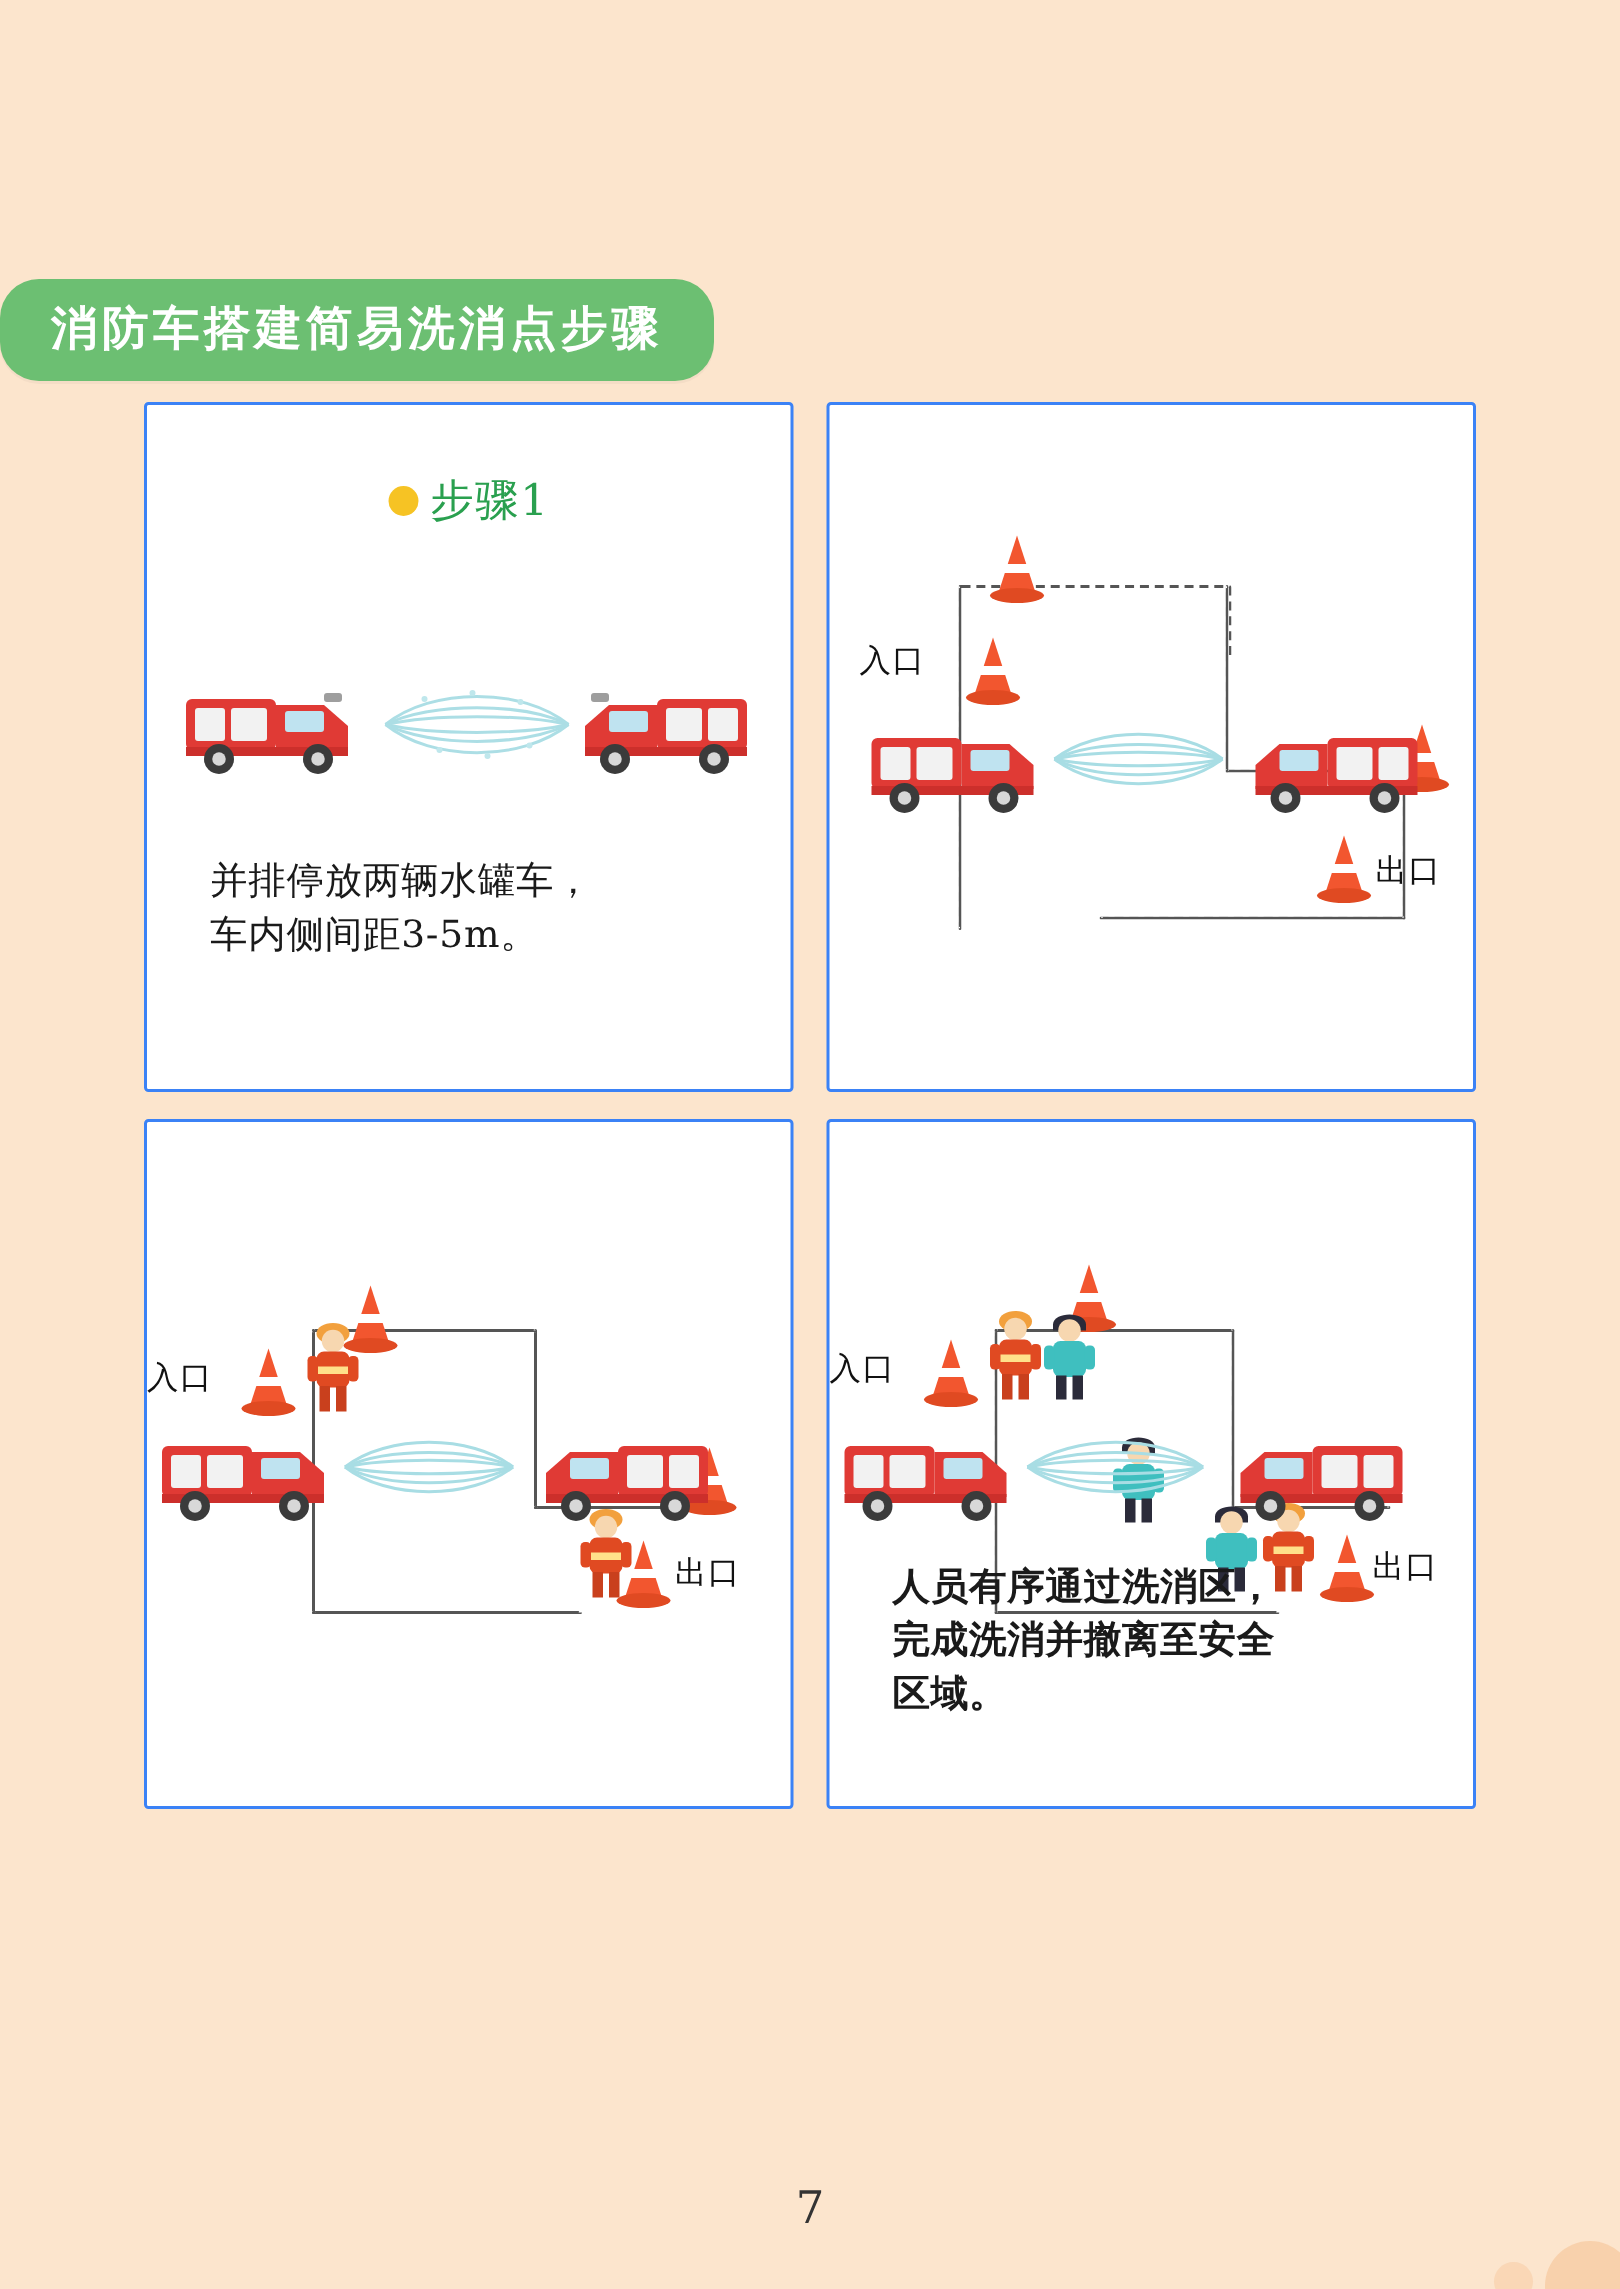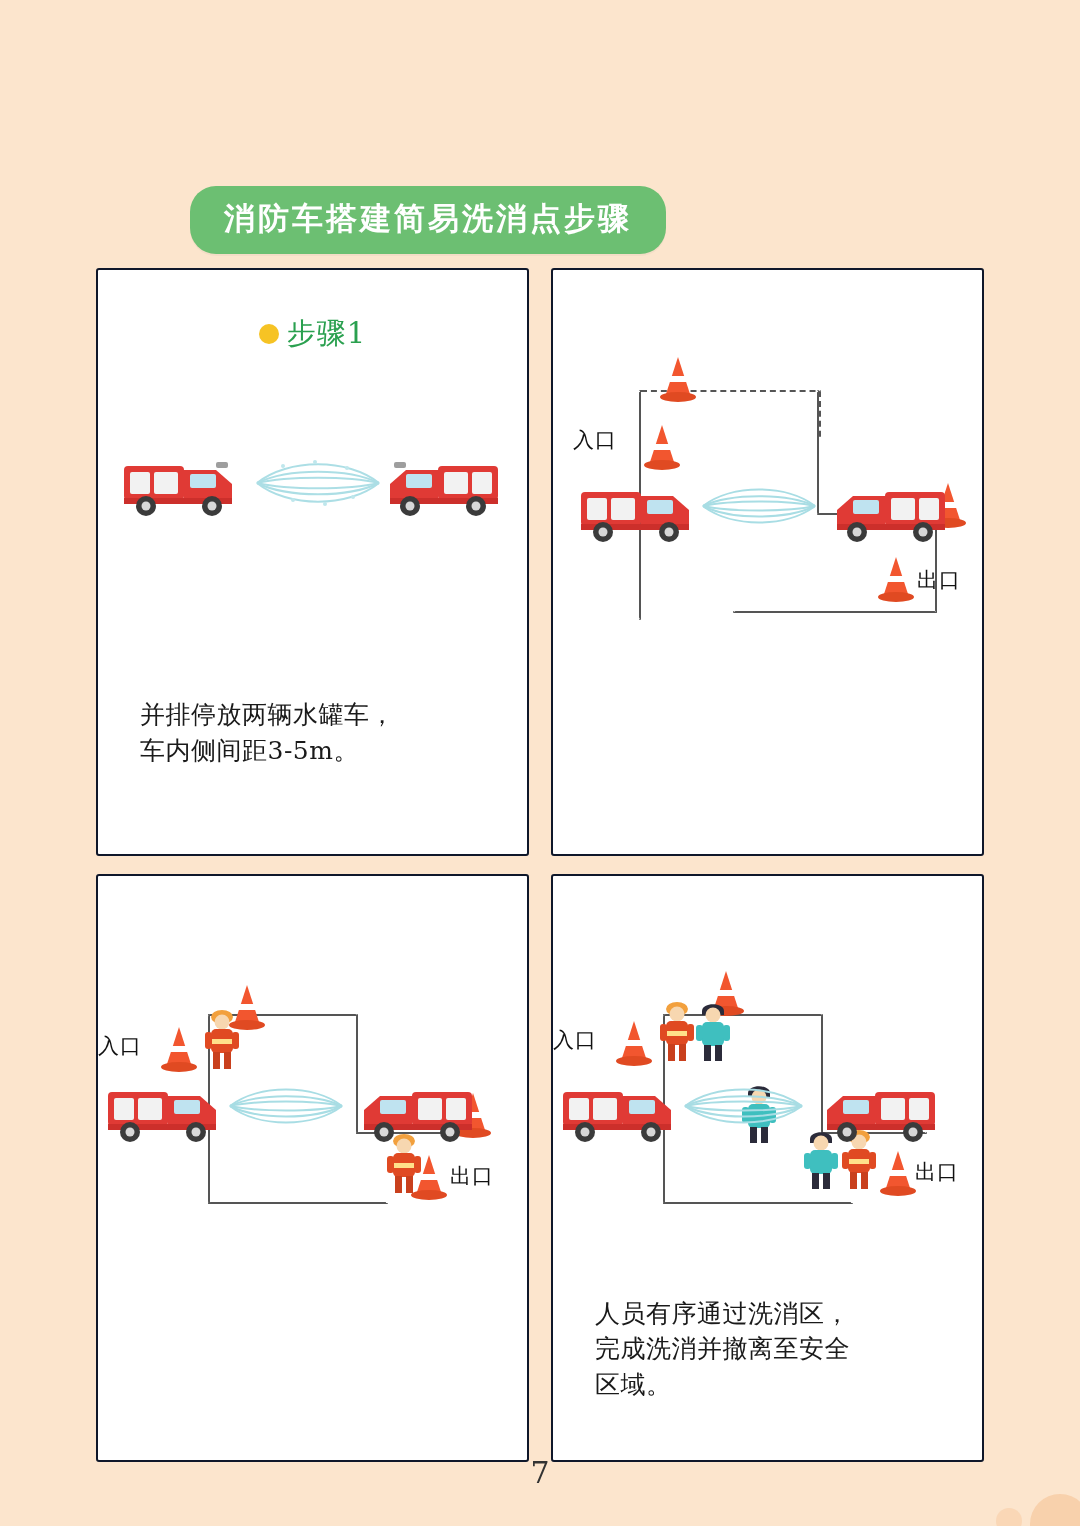--- a/index.html
+++ b/index.html
@@ -19,21 +19,21 @@
     left: 0; top: 0;
     width: 1080px;
     height: 1526px;
   }
   
   .title-wrap {
     position: absolute;
     top: 186px;
     left: 0;
     width: 856px;
-    text-align: center;
+    text-align: left;
   }
   .title-pill {
     display: inline-block;
     background: #6cbf72;
     color: #ffffff;
     font-size: 31px;
     letter-spacing: 3px;
     padding: 12px 34px 14px 34px;
     border-radius: 26px;
     font-family: "DejaVu Serif", serif;
@@ -47,23 +47,23 @@
     top: 268px;
     width: 888px;
   }
   .row {
     display: flex;
     gap: 22px;
   }
   .row + .row { margin-top: 18px; }
   .panel {
     width: 433px;
-    height: 588px;
+    height: 460px;
     background: #ffffff;
-    border: 2px solid #0f172a;
+    border: 2px solid #3b82f6;
     border-radius: 3px;
     position: relative;
     box-sizing: border-box;
     overflow: hidden;
   }
   .panel-head {
     position: absolute;
     top: 44px;
     left: 0;
     width: 100%;
@@ -100,21 +100,21 @@
     font-family: "DejaVu Serif", serif;
     font-size: 25px;
     line-height: 1.42;
     color: #1a1a1a;
     letter-spacing: 0.5px;
     white-space: pre-line;
   }
   .panel.p1 .caption { bottom: 86px; }
   .panel.p2 .caption { bottom: 42px; }
   .panel.p3 .caption { bottom: 40px; }
-  .panel.p4 .caption { bottom: 58px; }
+  .panel.p4 .caption { bottom: 58px; font-weight: bold; }
 
   
   .truck {
     position: absolute;
     width: 150px;
     height: 80px;
   }
   .truck svg { width: 100%; height: 100%; display:block; }
   .spray {
     position: absolute;

